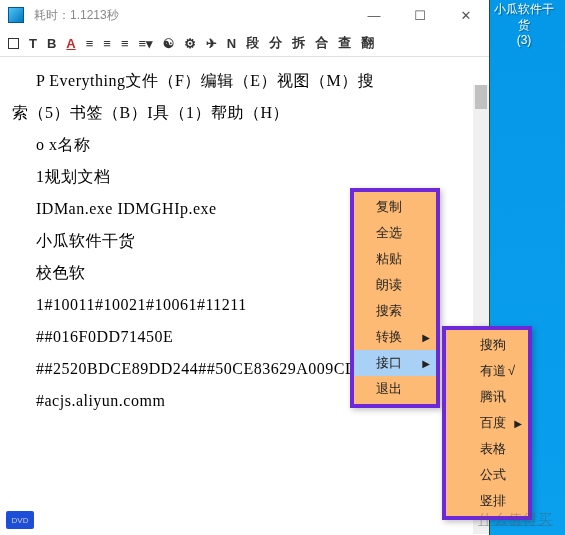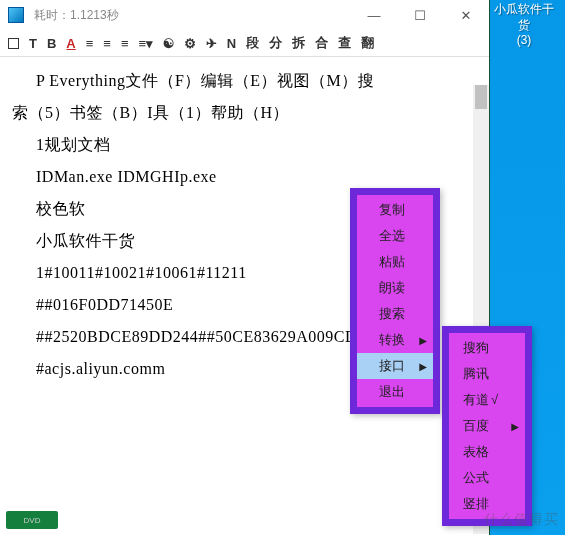--- a/index.html
+++ b/index.html
@@ -70,41 +70,41 @@
     }
     .scroll-thumb {
       position: absolute;
       top: 0; left: 2px; right: 2px;
       height: 24px;
       background: #c1c1c1;
     }
     
     .cmenu {
       position: absolute;
-      background: #d946ef;
-      border: 7px solid #6d28d9;
+      background: #fdba74;
+      border: 4px solid #6d28d9;
       box-shadow: 2px 2px 6px rgba(0,0,0,0.25);
       font-size: 13px;
       min-width: 90px;
       padding: 2px 0;
     }
     .cmenu .mi {
       padding: 4px 18px 4px 22px;
       color: #222;
       position: relative;
       white-space: nowrap;
     }
     .cmenu .mi.hi { background: #a9d0f5; }
     .cmenu .mi .arrow {
       position: absolute; right: 6px; top: 50%;
       transform: translateY(-50%);
       font-size: 10px;
     }
     .cmenu1 { left: 350px; top: 188px; }
-    .cmenu2 { left: 442px; top: 326px; width: 90px; }
+    .cmenu2 { left: 442px; top: 326px; width: 90px; padding-left: 20px; }
     .cmenu2 .mi { padding: 4px 14px 4px 14px; }
     .check { margin-left: 2px; }
     
     .desk-strip {
       position: absolute;
       right: 0; top: 0; bottom: 0;
       width: 78px;
       background: linear-gradient(180deg, #0597e8 0%, #0aa0ee 100%);
       z-index: -1;
     }
@@ -113,30 +113,31 @@
       top: 2px; left: 494px;
       width: 60px;
       text-align: center;
       color: #fff;
       font-size: 12px;
       line-height: 1.3;
       text-shadow: 1px 1px 1px rgba(0,0,0,0.4);
     }
     .watermark {
       position: absolute;
-      right: 6px; bottom: 6px;
+      right: 12px; bottom: 6px;
       color: rgba(80,80,80,0.35);
       font-size: 14px;
       letter-spacing: 1px;
+      text-decoration: underline;
     }
     .bottom-icon {
       position: absolute;
       left: 6px; bottom: 6px;
-      width: 52px; height: 18px;
-      background: #15803d; border-radius: 2px;
+      width: 28px; height: 18px;
+      background: #1d4ed8; border-radius: 2px;
       color:#ccc; font-size:8px; display:flex; align-items:center; justify-content:center;
     }
     .main-window {
       position: absolute;
       left: 0; top: 0;
       width: 490px; height: 535px;
       background: #fff;
       border-right: 1px solid #14532d;
     }
   </style>
@@ -179,24 +180,25 @@
     <span>拆</span>
     <span>合</span>
     <span>查</span>
     <span>翻</span>
   </div>
 
   <div class="content">
     <div class="body-text">
       <div class="line indent">P   Everything文件（F）编辑（E）视图（M）搜</div>
       <div class="line">索（5）书签（B）I具（1）帮助（H）</div>
+      <div class="line indent">o x名称</div>
       <div class="line indent">1规划文档</div>
       <div class="line indent">IDMan.exe IDMGHIp.exe</div>
+      <div class="line indent">小瓜软件干货</div>
       <div class="line indent">校色软</div>
-      <div class="line indent">小瓜软件干货</div>
       <div class="line indent">1#10011#10021#10061#11211</div>
       <div class="line indent">##016F0DD71450E</div>
       <div class="line indent">##2520BDCE89DD244##50CE83629A009CD</div>
       <div class="line indent">#acjs.aliyun.comm</div>
     </div>
     <div class="scrollbar">
       <div class="scroll-thumb"></div>
     </div>
   </div>
 
@@ -208,22 +210,22 @@
   <div class="mi"><span>粘贴</span></div>
   <div class="mi"><span>朗读</span></div>
   <div class="mi"><span>搜索</span></div>
   <div class="mi"><span>转换</span><span class="arrow">▶</span></div>
   <div class="mi hi"><span>接口</span><span class="arrow">▶</span></div>
   <div class="mi"><span>退出</span></div>
 </div>
 
 <div class="cmenu cmenu2">
   <div class="mi"><span>搜狗</span></div>
+  <div class="mi"><span>有道</span><span class="check">√</span></div>
   <div class="mi"><span>腾讯</span></div>
-  <div class="mi"><span>有道</span><span class="check">√</span></div>
   <div class="mi"><span>百度</span><span class="arrow">▶</span></div>
   <div class="mi"><span>表格</span></div>
   <div class="mi"><span>公式</span></div>
   <div class="mi"><span>竖排</span></div>
 </div>
 
 <div class="bottom-icon">
     <span>DVD</span>
   </div>
 <div class="watermark">什么值得买</div>

